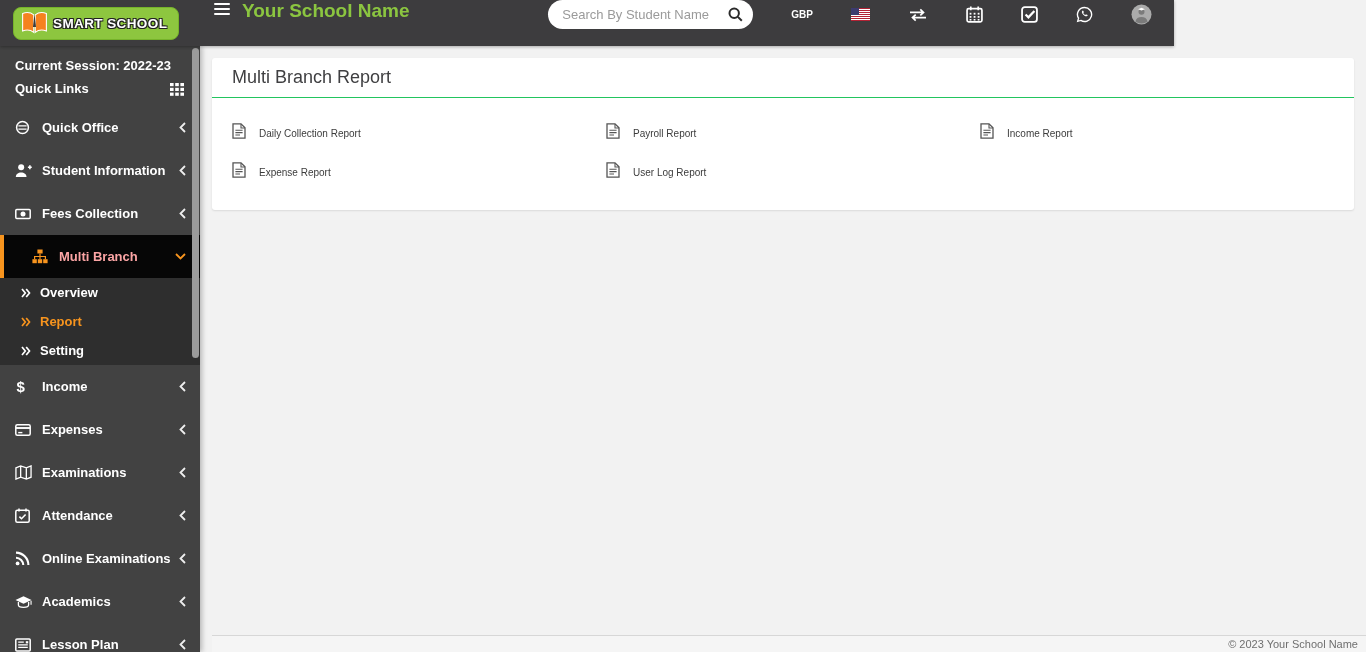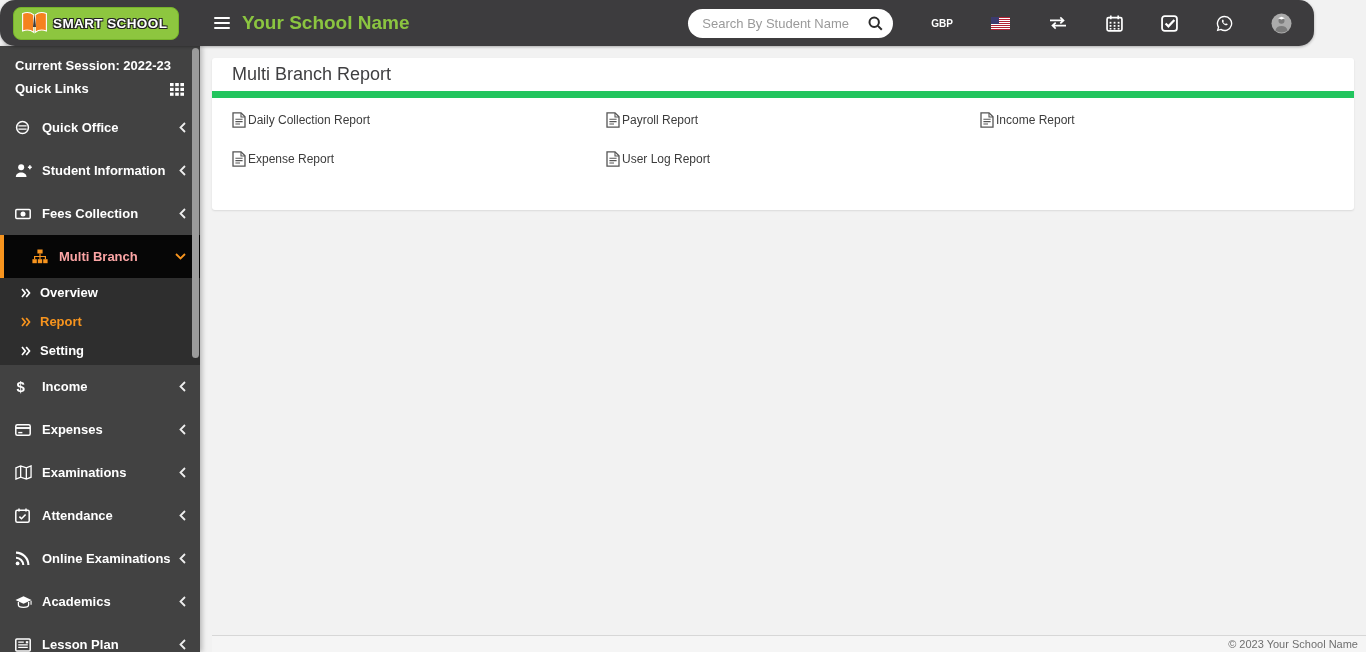--- a/index.html
+++ b/index.html
@@ -1,22 +1,22 @@
 <!DOCTYPE html>
 <html><head>
 <meta charset="utf-8">
 <style>
   * { margin:0; padding:0; box-sizing:border-box; }
   html,body { width:1366px; height:652px; overflow:hidden;
     font-family:"Liberation Sans", sans-serif; background:#f2f2f2; }
 
   
-  .header { position:fixed; top:0; left:0; width:1314px; height:46px;
-    background:#3d3c3e; display:flex; align-items:center; z-index:20;
-    box-shadow:0 1px 3px rgba(0,0,0,.3);border-radius:15px; }
+  .header { position:fixed; top:0; left:0; width:1174px; height:46px;
+    background:#3d3c3e; display:flex; align-items:flex-start; z-index:20;
+    box-shadow:0 1px 3px rgba(0,0,0,.3); }
   .logo-area { width:200px; height:46px; display:flex; align-items:center;
     padding-left:13px; flex:0 0 200px; }
   .logo-pill { background:#8dc63f; border:1px solid #76b32a; border-radius:8px;
     height:33px; width:166px; display:flex; align-items:center; padding:0 7px; gap:5px;
     cursor:pointer; }
   .logo-text { color:#fff; font-weight:bold; font-size:13.5px; letter-spacing:.4px;
     text-shadow:-1px -1px 0 #222,1px -1px 0 #222,-1px 1px 0 #222,1px 1px 0 #222; white-space:nowrap; }
   .hamburger { margin-left:14px; width:16px; cursor:pointer; }
   .hamburger div { height:2.5px; background:#fff; margin:2.5px 0; border-radius:1px; }
   .page-title { color:#8bc540; font-size:19px; font-weight:bold; margin-left:12px; white-space:nowrap; }
@@ -53,24 +53,24 @@
   .submenu-item.active { color:#f7941e; }
   .scroll-thumb { position:absolute; top:2px; right:1px; width:7px; height:310px;
     background:#9b9b9b; border-radius:4px; cursor:pointer; }
 
   
   .main { position:absolute; top:46px; left:200px; width:1166px; height:606px;
     background:#f2f2f2; }
   .card { margin:12px; background:#fff; border-radius:3px;
     box-shadow:0 1px 2px rgba(0,0,0,.1); }
   .card-header { height:40px; display:flex; align-items:center; padding:0 20px;
-    font-size:18px; color:#3f3f41; border-bottom:7px solid #22c55e; }
+    font-size:18px; color:#3f3f41; border-bottom:1px solid #22c55e; }
   .card-body { display:grid; grid-template-columns:1fr 1fr 1fr; padding:2px 10px 32px; }
-  .report-item { display:flex; align-items:center; gap:2px; height:39px;
-    padding-left:10px; color:#3c3c3c; font-size:12px; cursor:pointer; }
+  .report-item { display:flex; align-items:flex-end; gap:13px; height:39px;
+    padding-left:10px; color:#3c3c3c; font-size:10px; cursor:pointer; }
   .report-item .doc { display:flex; flex:0 0 auto; }
 
   
   .footer { position:fixed; left:212px; right:0; bottom:0; height:17px;
     background:#f5f5f5; border-top:1px solid #d7d7d7; display:flex;
     justify-content:flex-end; align-items:center; padding-right:8px;
     font-size:11px; color:#6f6f6f; z-index:15; }
 </style>
 </head>
 <body>

